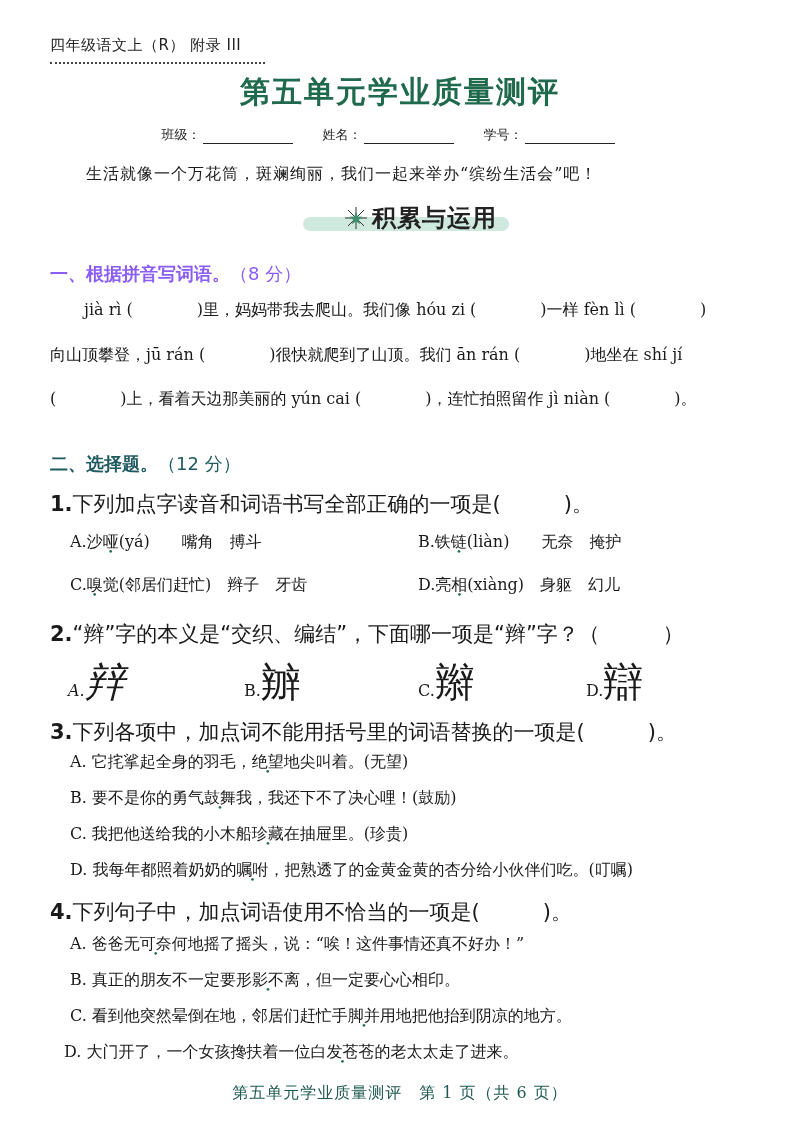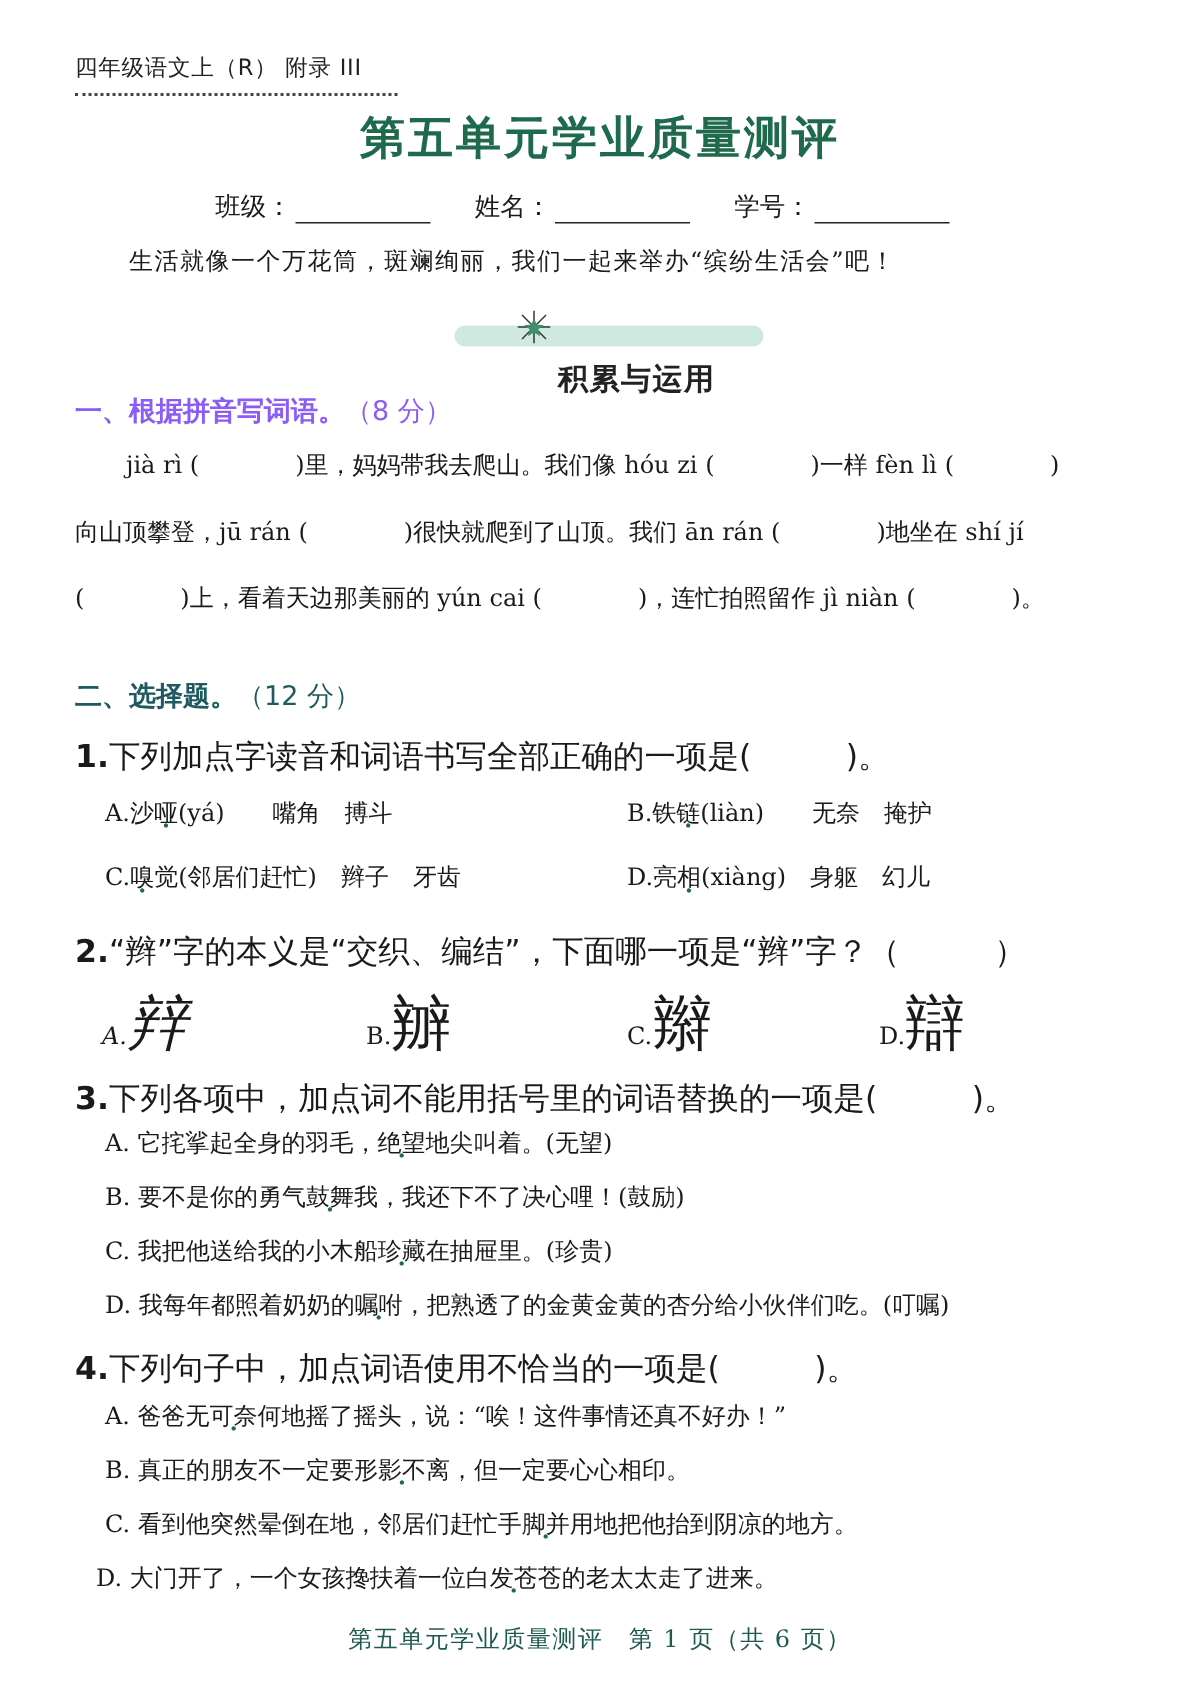--- a/index.html
+++ b/index.html
@@ -3,28 +3,28 @@
 <meta charset="utf-8">
 <style>
   html, body { margin:0; padding:0; background:#ffffff; }
   body { width:800px; height:1132px; position:relative; overflow:hidden; color:#1a1a1a;
          font-family: "DejaVu Sans", "Liberation Sans", sans-serif; }
   .abs { position:absolute; }
   .header-tag { left:50px; top:36px; font-size:15px; color:#222; letter-spacing:0.5px; }
   .header-dots { left:50px; top:62px; width:215px; border-bottom:2px dotted #444; height:0; }
   .title { left:0; width:800px; top:72px; text-align:center; font-size:30px; font-weight:bold;
            color:#1f6a4d; letter-spacing:2px; }
-  .info-row { top:126px; left:0; width:776px; display:flex; justify-content:center; gap:30px; font-size:17px;
+  .info-row { top:126px; left:0; width:776px; display:flex; justify-content:center; gap:30px; font-size:13px;
               font-family:"DejaVu Serif", serif; }
   .info-row .blank { display:inline-block; width:90px; border-bottom:1.5px solid #222; margin-left:2px; height:16px; vertical-align:bottom; }
   .intro { left:86px; top:164px; font-size:16px; font-family:"DejaVu Serif", serif; letter-spacing:1px; }
   .banner { left:300px; top:205px; width:212px; height:22px; }
   .banner .bar { position:absolute; left:3px; top:12px; width:206px; height:14px; border-radius:8px; background:#cfe9df; }
   .banner .star { position:absolute; left:45px; top:2px; width:22px; height:22px; }
-  .banner .lbl { position:absolute; left:72px; top:-3px; font-size:20px; font-weight:bold; color:#222; letter-spacing:1px;margin-top:37px; }
+  .banner .lbl { position:absolute; left:72px; top:-3px; font-size:24px; font-weight:bold; color:#222; letter-spacing:1px; }
   .sec-head { left:50px; font-size:18px; color:#8b5cf6; font-weight:bold; }
   .sec-head .pts { font-weight:normal; }
   .line { left:50px; font-size:16px; font-family:"DejaVu Serif", serif; white-space:nowrap; }
   .q { left:50px; font-size:21px; white-space:nowrap; }
   .q .num { font-weight:bold; }
   .opt { font-size:16px; font-family:"DejaVu Serif", serif; white-space:nowrap; }
   .dot { position:relative; }
   .dot::after { content:"•"; position:absolute; left:50%; transform:translateX(-50%); top:14px; font-size:10px; color:#1f6a4d; }
   .seal { font-size:40px; font-family:"DejaVu Serif", serif; letter-spacing:-6px; }
   .footer { left:0; width:800px; top:1083px; text-align:center; font-size:16px; color:#1f5a50;

